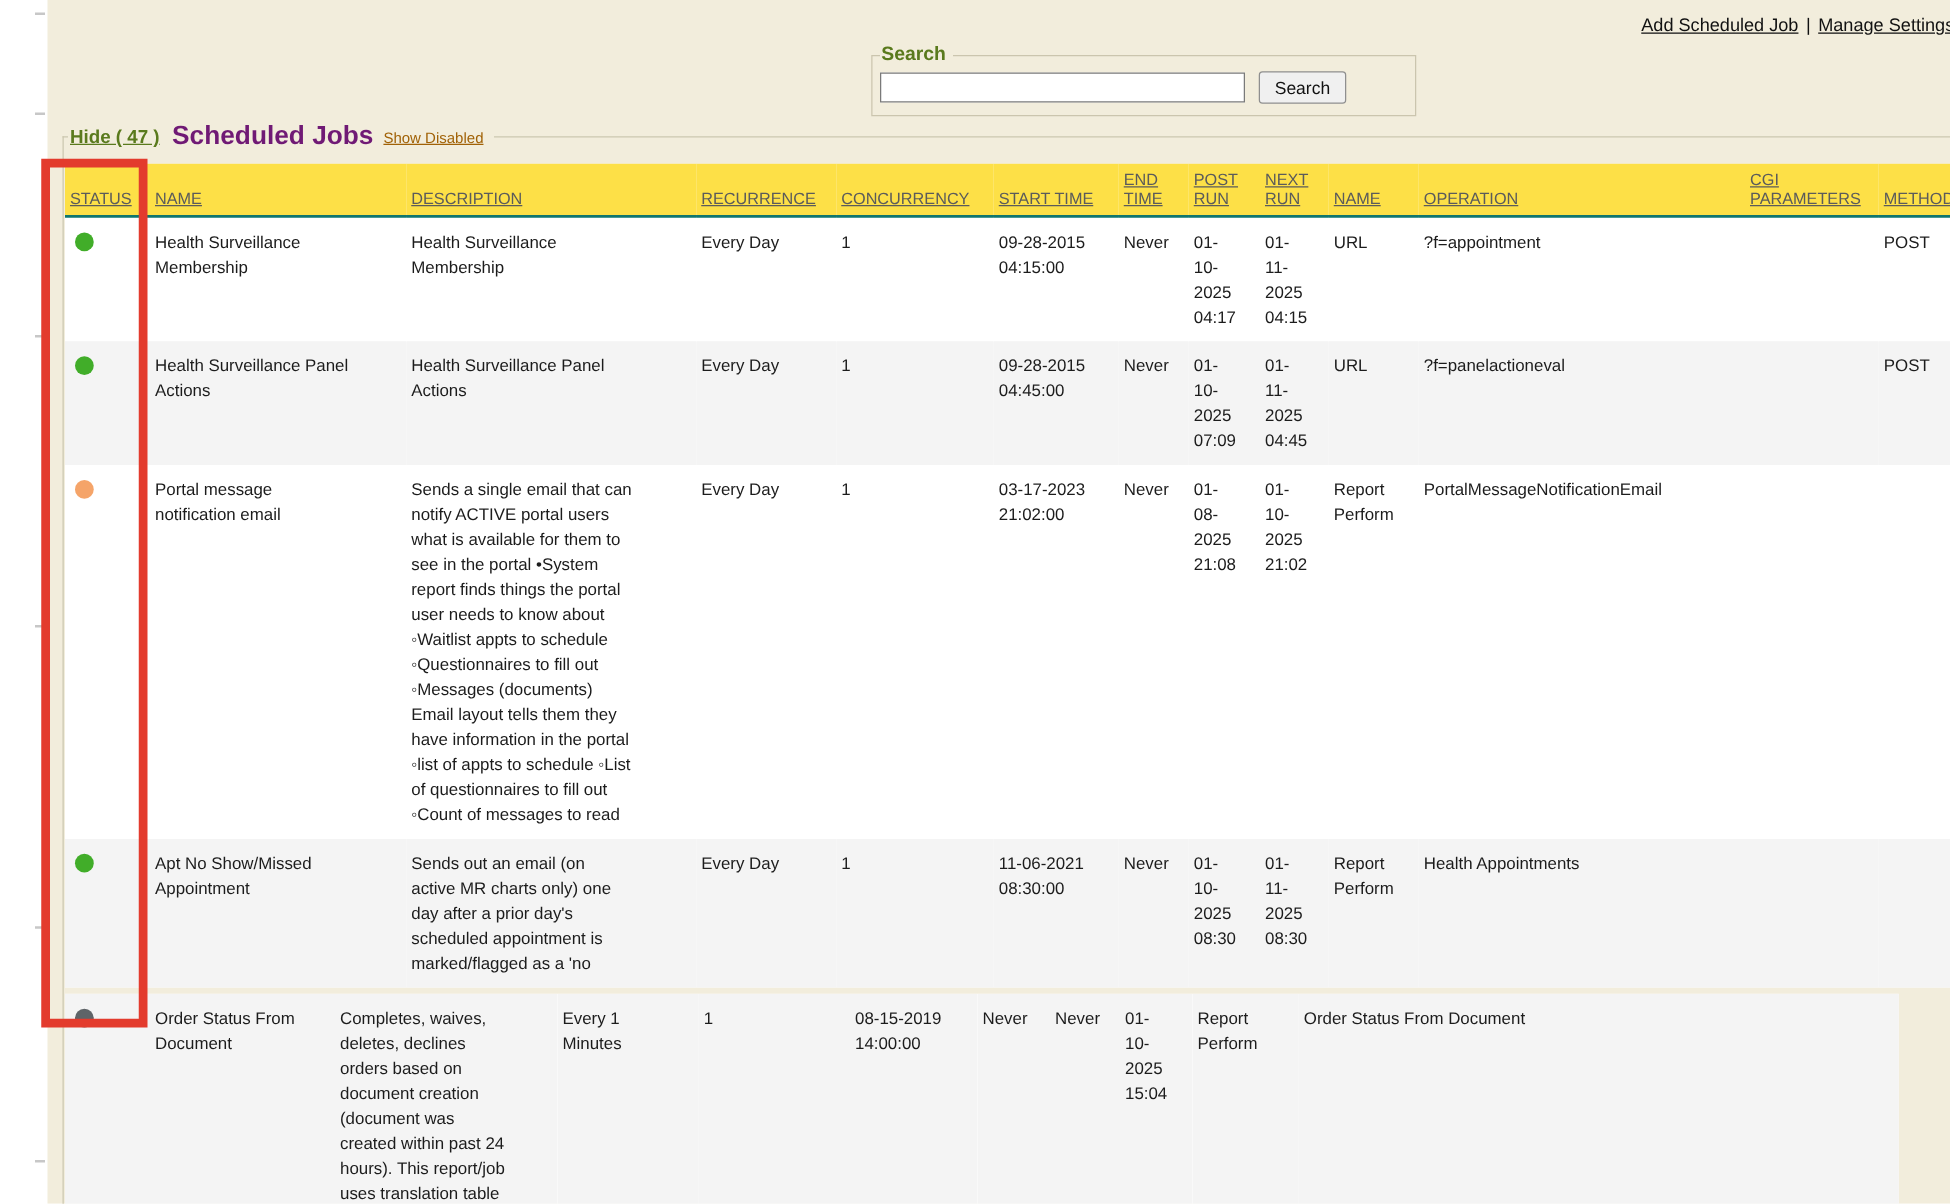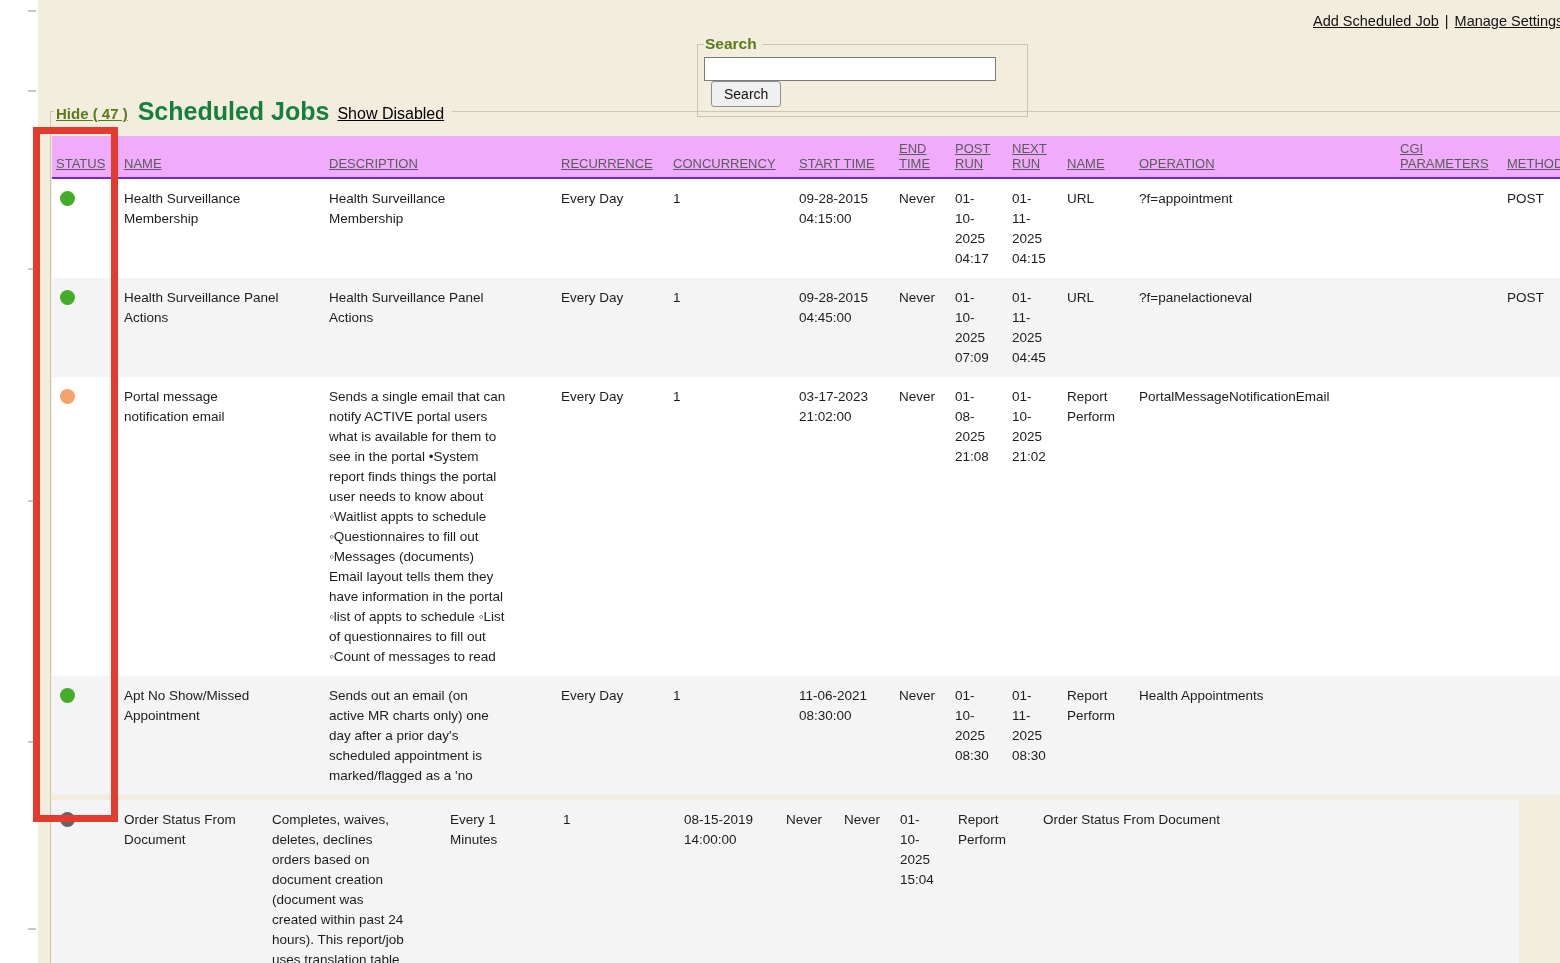--- a/index.html
+++ b/index.html
@@ -20,21 +20,21 @@
   }
   
   .top-links {
     position:absolute; left:1313px; top:13px; z-index:2;
     white-space:nowrap; font-size:14.5px; color:#111;text-align:center;
   }
   .top-links a { color:#111; text-decoration:underline; cursor:pointer; }
   .top-links .sep { margin:0 6px; }
   
   .search-fs {
-    position:absolute; left:697px; top:35px; width:331px; z-index:2;
+    position:absolute; left:697px; top:35px; width:436px; z-index:2;
     border:1px solid #cbc5ae; padding:4px 8px 9px 6px;
   }
   .search-fs legend {
     color:#5a7a1d; font-weight:bold; font-size:15.5px; padding:0 5px 0 1px;
   }
   .search-fs input {
     width:292px; height:24px; border:1px solid #7a7a7a; background:#fff;
     font-family:inherit; font-size:13.5px; padding:0 4px; vertical-align:middle;
   }
   .search-fs button {
@@ -42,30 +42,30 @@
     font-family:inherit; font-size:14px; color:#111;
     background:#f0f0f0; border:1px solid #8f8f8f; border-radius:3px; cursor:pointer;
   }
   
   .jobs-fs {
     position:absolute; left:50px; top:97px; width:1523px; height:880px; z-index:2;
     border:1px solid #ccc7b0; border-bottom:none; padding:4px 0 0 1px;
   }
   .jobs-fs legend { padding:0 8px 0 2px; margin-left:2px; white-space:nowrap; }
   .hide-link { color:#5a7a1d; font-weight:bold; font-size:15px; text-decoration:underline; cursor:pointer; }
-  .jobs-title { color:#15803d; font-weight:bold; font-size:25px; margin:14px 8px 0 10px; vertical-align:-1px; }
-  .show-disabled-link { color:#000000; font-size:16px; text-decoration:underline; cursor:pointer; }
+  .jobs-title { color:#701a75; font-weight:bold; font-size:21px; margin:14px 8px 0 10px; vertical-align:-1px; }
+  .show-disabled-link { color:#a16207; font-size:12px; text-decoration:underline; cursor:pointer; }
   
   table { border-collapse:collapse; table-layout:fixed; background:#fff; }
   #jobs-table  { width:1521px; margin-top:6px; }
   #jobs-table2 { width:1467px; margin-top:5px; }
   th {
-    background:#f0abfc; color:#5b5b5b; font-weight:normal; font-size:13px;
+    background:#fde047; color:#5b5b5b; font-weight:normal; font-size:13px;
     text-align:left; vertical-align:bottom; text-decoration:underline;
-    padding:5px 6px 6px 4px; border-bottom:2px solid #6d28d9;
+    padding:5px 6px 6px 4px; border-bottom:2px solid #0f766e;
     white-space:pre-line; cursor:pointer;
   }
   td {
     vertical-align:top; padding:10px 6px 9px 4px;
     white-space:pre-line; line-height:20px; font-size:13.5px;
     overflow:hidden;
   }
   tr.row-alt { background:#f4f4f4; }
   .status-dot {
     display:inline-block; width:15px; height:15px; border-radius:50%;

